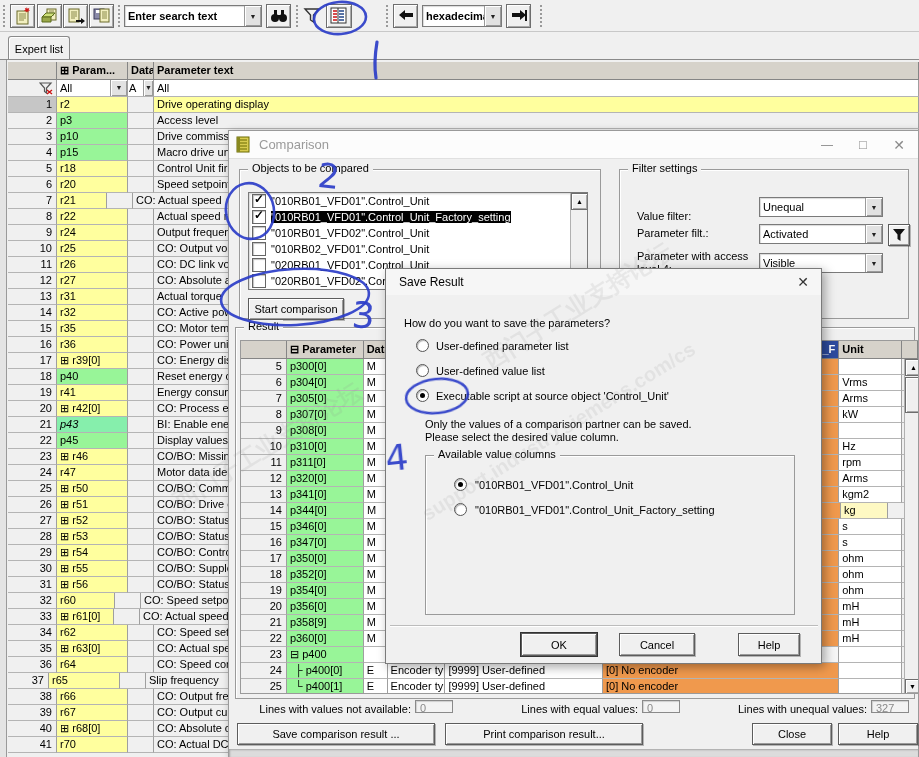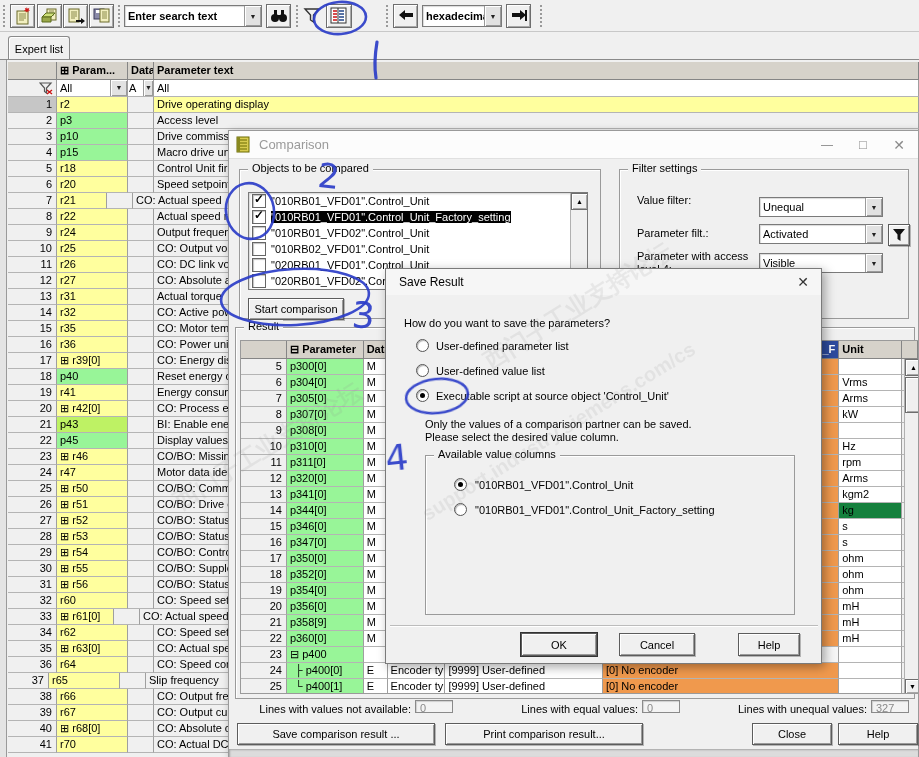--- a/index.html
+++ b/index.html
@@ -21,21 +21,21 @@
          display:flex;align-items:center;justify-content:center;font-size:7px;color:#222;
          box-shadow:inset 1px 1px 0 #fff, inset -1px -1px 0 #9a9a9a;}
   
   .hrow{display:flex;height:18px;line-height:17px;}
   .frow{display:flex;height:17px;line-height:16px;}
   .xrow{display:flex;height:16px;line-height:15px;}
   .cell{box-sizing:border-box;border-right:1px solid #9f9f9f;border-bottom:1px solid #b4b4b4;
         overflow:hidden;white-space:nowrap;padding:0 3px;}
   .hcell{background:#D6D2CA;font-weight:bold;border-right:1px solid #858585;border-bottom:1px solid #858585;}
   .ncell{background:#F0F0F0;text-align:right;padding-right:4px;}
-  .bg-y{background:#FFFF9E;} .bg-g{background:#98F598;} .bg-c{background:#bef264;}
+  .bg-y{background:#FFFF9E;} .bg-g{background:#98F598;} .bg-c{background:#86efac;font-style:italic;}
   .bg-o{background:#F0994D;} .bg-sel{background:#C6C6C6;}
   .radio{display:inline-block;width:11px;height:11px;border-radius:50%;background:#fff;
          border:1px solid #555;box-shadow:inset 1px 1px 1px rgba(0,0,0,.3);position:relative;}
   .radio.sel:after{content:"";position:absolute;left:3px;top:3px;width:5px;height:5px;border-radius:50%;background:#000;}
   .chk{display:inline-block;width:12px;height:12px;background:#fff;border:1px solid #666;
        box-shadow:inset 1px 1px 1px rgba(0,0,0,.25);position:relative;flex:none;}
   .chk.on:after{content:"\2713";position:absolute;left:1px;top:-3px;font-size:12px;font-weight:bold;color:#000;}
   .obj-item{display:flex;align-items:center;height:16px;gap:5px;padding-left:3px;white-space:nowrap;}
   .obj-item.sel .olabel{background:#000;color:#fff;}
   .push{background:#F0F0F0;border:1px solid #5c5c5c;
@@ -354,21 +354,21 @@
             <div class="cell" style="flex: 1 1 0%; background: rgb(240, 240, 240);">CO/BO: Suppleme</div>
           </div>
           <div class="xrow">
             <div class="cell ncell" style="width: 49px;">31</div>
             <div class="cell bg-y" style="width: 71px;">⊞ r56</div>
             <div class="cell" style="width: 26px; background: rgb(240, 240, 240);"></div>
             <div class="cell" style="flex: 1 1 0%; background: rgb(240, 240, 240);">CO/BO: Status wor</div>
           </div>
           <div class="xrow">
             <div class="cell ncell" style="width: 49px;">32</div>
-            <div class="cell bg-y" style="width: 71px;">r60</div>
+            <div class="cell bg-y" style="width: 58px;">r60</div>
             <div class="cell" style="width: 26px; background: rgb(240, 240, 240);"></div>
             <div class="cell" style="flex: 1 1 0%; background: rgb(240, 240, 240);">CO: Speed setpoin</div>
           </div>
           <div class="xrow">
             <div class="cell ncell" style="width: 49px;">33</div>
             <div class="cell bg-y" style="width: 57px;">⊞ r61[0]</div>
             <div class="cell" style="width: 26px; background: rgb(240, 240, 240);"></div>
             <div class="cell" style="flex: 1 1 0%; background: rgb(240, 240, 240);">CO: Actual speed</div>
           </div>
           <div class="xrow">
@@ -471,21 +471,21 @@
           <div class="btn3d" style="width:15px;height:15px;font-size:7px;">▲</div>
         </div>
       </div>
       <div class="abs push" style="left:8px;top:128px;width:96px;height:22px;">
         <span>Start comparison</span>
       </div>
     </div>
 
     <div class="abs gbox" style="left:390px;top:38px;width:290px;height:150px;">
       <span class="glabel">Filter settings</span>
-      <span class="abs" style="left:17px;top:24px;text-align:center;">Value filter:</span>
+      <span class="abs" style="left:17px;top:40px;text-align:center;">Value filter:</span>
       <div class="abs combo" style="left:139px;top:27px;width:124px;height:20px;">
         <span class="ctext" style="font-weight:normal">Unequal</span>
         <span class="carr">▼</span>
       </div>
       <span class="abs" style="left:17px;top:57px;">Parameter filt.:</span>
       <div class="abs combo" style="left:139px;top:54px;width:124px;height:20px;">
         <span class="ctext" style="font-weight:normal">Activated</span>
         <span class="carr">▼</span>
       </div>
       <div class="abs push" style="left:268px;top:54px;width:22px;height:22px;">
@@ -605,21 +605,21 @@
               <div class="cell" style="width: 63px; background: rgb(255, 255, 255);">kgm2</div>
               <div class="cell" style="width: 16px; background: rgb(240, 240, 240); border-right: none;"></div>
             </div>
             <div class="xrow">
               <div class="cell ncell" style="width: 46px;">14</div>
               <div class="cell bg-g" style="width: 77px;">p344[0]</div>
               <div class="cell" style="width: 24px; background: rgb(255, 255, 255);">M</div>
               <div class="cell" style="width: 58px; background: rgb(255, 255, 255);"></div>
               <div class="cell" style="width: 158px; background: rgb(255, 255, 255);"></div>
               <div class="cell bg-o" style="width: 237px;"></div>
-              <div class="cell" style="width: 63px; background: #15803d;">kg</div>
+              <div class="cell" style="width: 47px; background: #fef9c3;">kg</div>
               <div class="cell" style="width: 16px; background: rgb(240, 240, 240); border-right: none;"></div>
             </div>
             <div class="xrow">
               <div class="cell ncell" style="width: 46px;">15</div>
               <div class="cell bg-g" style="width: 77px;">p346[0]</div>
               <div class="cell" style="width: 24px; background: rgb(255, 255, 255);">M</div>
               <div class="cell" style="width: 58px; background: rgb(255, 255, 255);"></div>
               <div class="cell" style="width: 158px; background: rgb(255, 255, 255);"></div>
               <div class="cell bg-o" style="width: 237px;"></div>
               <div class="cell" style="width: 63px; background: rgb(255, 255, 255);">s</div>

